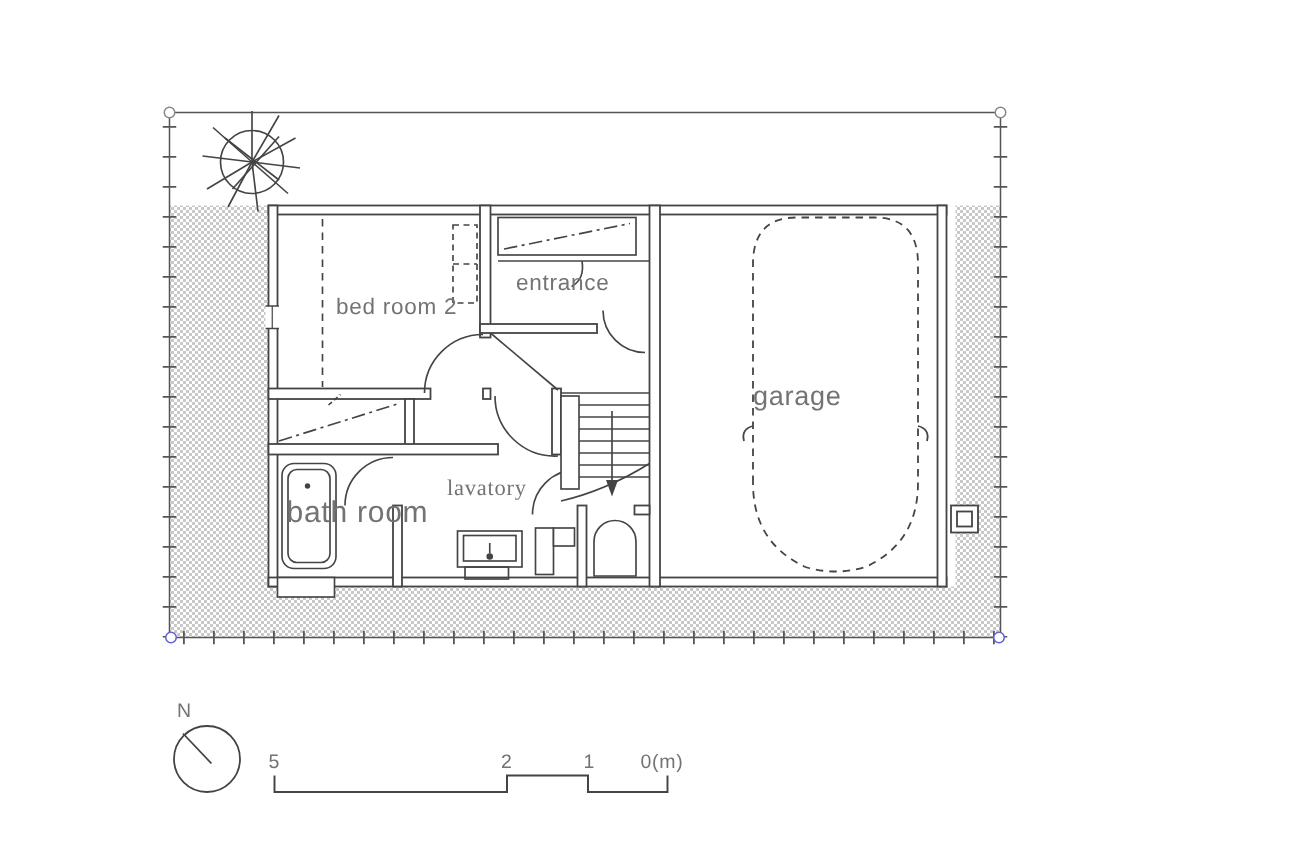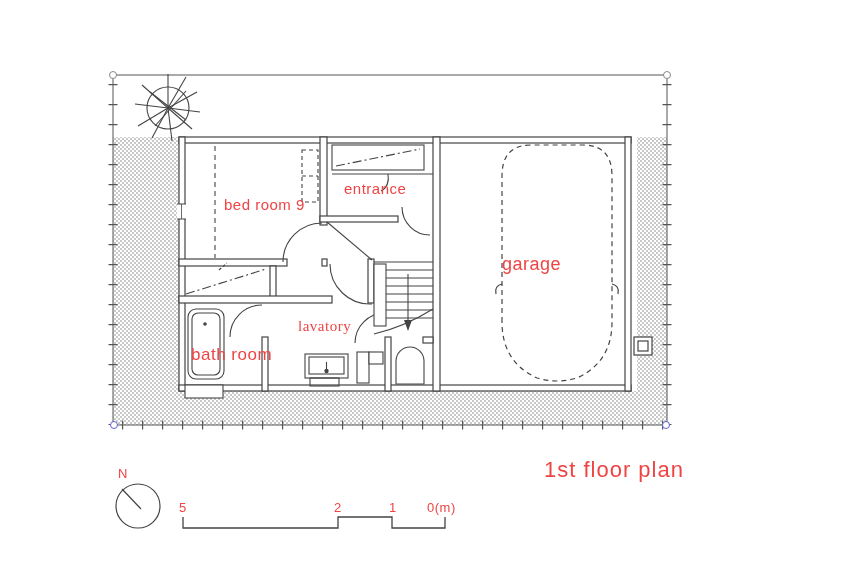--- a/index.html
+++ b/index.html
@@ -1,25 +1,25 @@
 <!DOCTYPE html>
 <html><head>
 <meta charset="utf-8">
 <style>
   html,body{margin:0;padding:0;background:#ffffff;}
   #canvas{position:relative;width:860px;height:573px;background:#ffffff;overflow:hidden;
           font-family:"Liberation Sans",sans-serif;}
   svg{position:absolute;left:0;top:0;}
-  .plan-label{position:absolute;color:#ef4444;white-space:nowrap;
+  .plan-label{position:absolute;color:#737373;white-space:nowrap;
               font-family:"Liberation Sans",sans-serif;letter-spacing:.5px;}
   #lbl-bedroom2{left:224px;top:196px;font-size:15px;}
   #lbl-entrance{left:344px;top:180px;font-size:15px;}
   #lbl-garage{left:502px;top:254px;font-size:18px;}
   #lbl-lavatory{left:298px;top:318px;font-size:15px;font-family:Liberation Serif, serif;}
-  #lbl-bathroom{left:191px;top:345px;font-size:17px;}
+  #lbl-bathroom{left:191px;top:331px;font-size:20px;}
   #lbl-title{left:544px;top:457px;font-size:22px;letter-spacing:1px;}
   #lbl-n{left:118px;top:466px;font-size:13px;}
   #lbl-s5{left:179px;top:500px;font-size:13px;}
   #lbl-s2{left:334px;top:500px;font-size:13px;}
   #lbl-s1{left:389px;top:500px;font-size:13px;}
   #lbl-s0{left:427px;top:500px;font-size:13px;}
 </style>
 </head>
 <body>
 
@@ -163,24 +163,23 @@
     </g>
 
     <g stroke="#444444" stroke-width="1.2" fill="none">
       <circle cx="138" cy="506" r="22"></circle>
       <line x1="122" y1="489" x2="141" y2="509"></line>
     </g>
 
     <path d="M 183,517 L 183,528 L 338,528 L 338,517 L 392,517 L 392,528 L 445,528 L 445,517" stroke="#444444" stroke-width="1.3" fill="none"></path>
   </svg>
 
-  <div class="plan-label" id="lbl-bedroom2">bed room 9</div>
+  <div class="plan-label" id="lbl-bedroom2">bed room 2</div>
   <div class="plan-label" id="lbl-entrance">entrance</div>
   <div class="plan-label" id="lbl-garage">garage</div>
   <div class="plan-label" id="lbl-lavatory">lavatory</div>
   <div class="plan-label" id="lbl-bathroom">bath room</div>
-  <div class="plan-label" id="lbl-title">1st floor plan</div>
   <div class="plan-label" id="lbl-n">N</div>
   <div class="plan-label" id="lbl-s5">5</div>
   <div class="plan-label" id="lbl-s2">2</div>
   <div class="plan-label" id="lbl-s1">1</div>
   <div class="plan-label" id="lbl-s0">0(m)</div>
 </div>
 
 </body></html>

